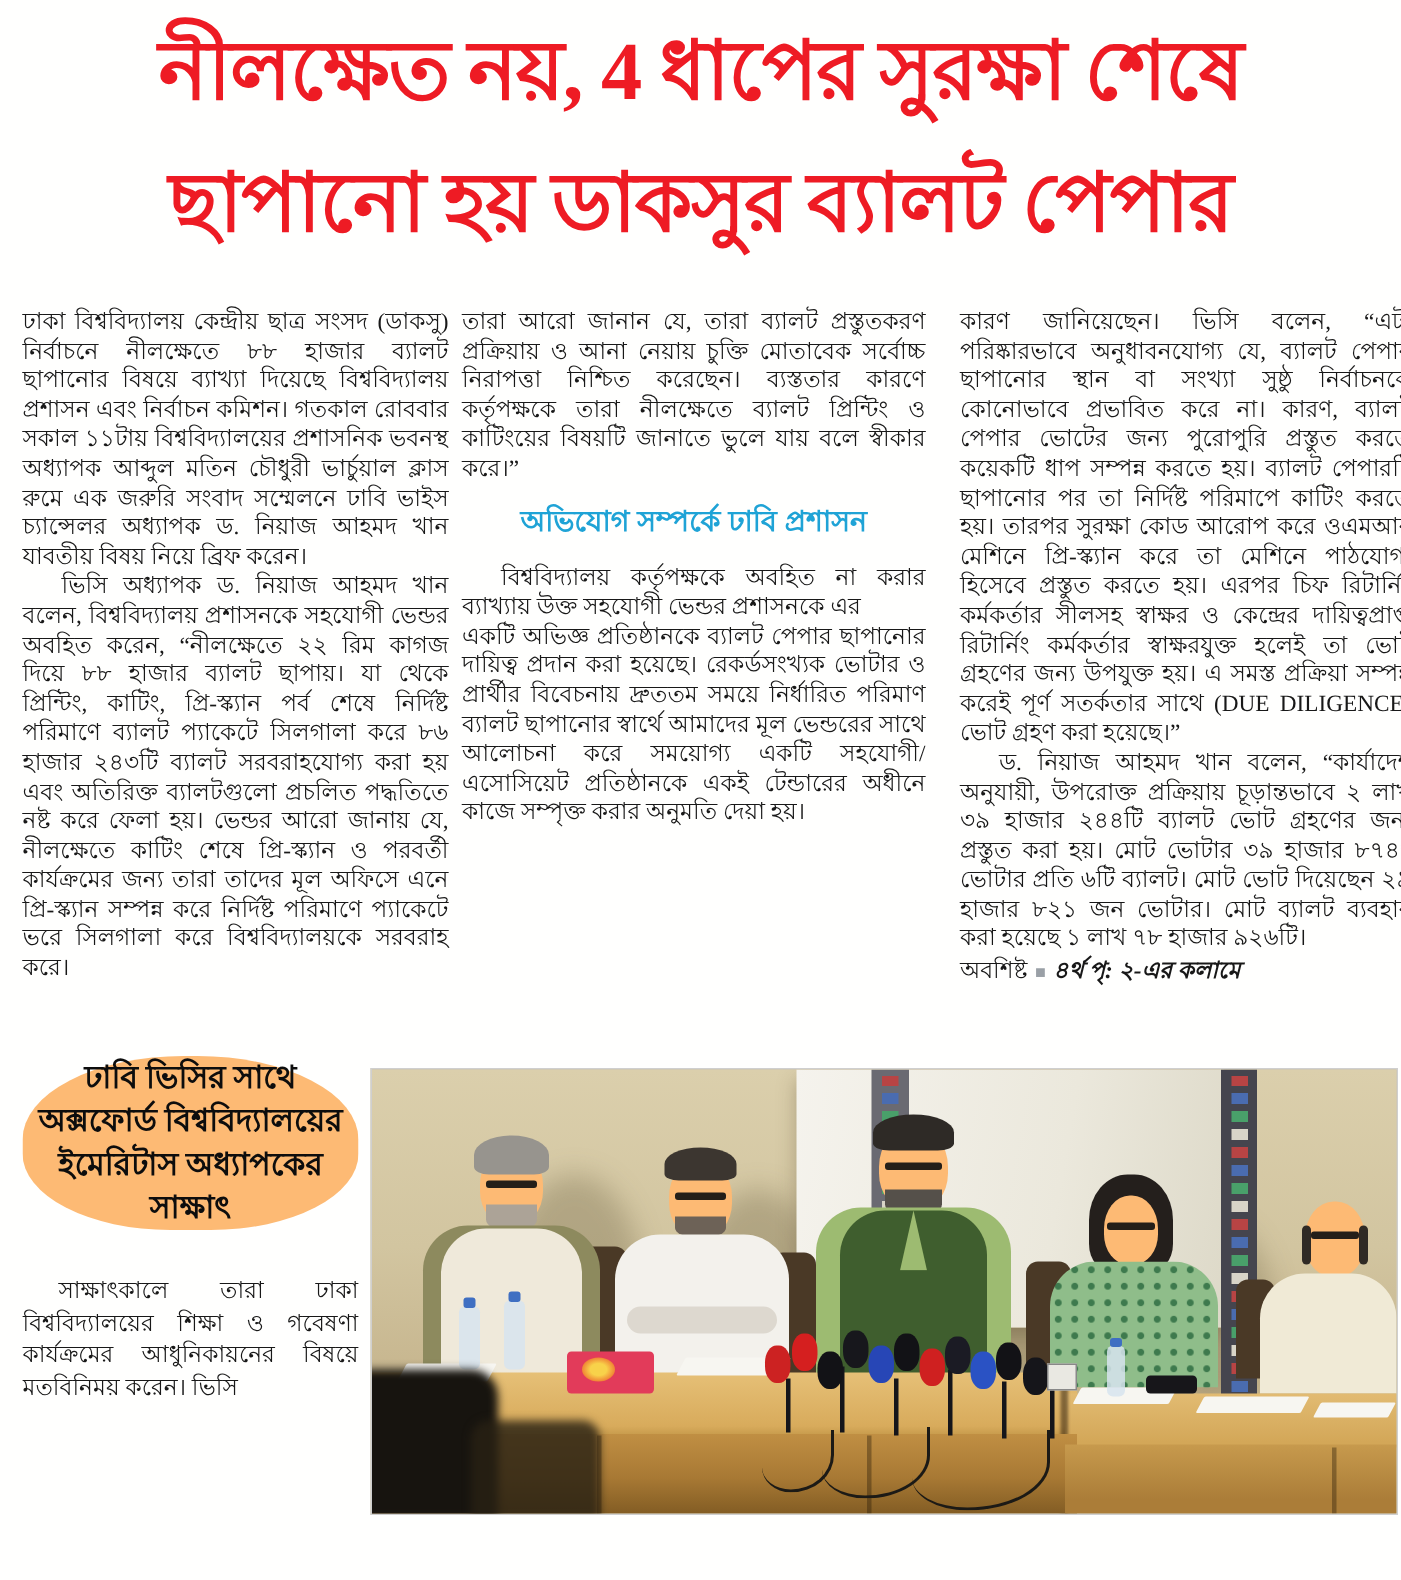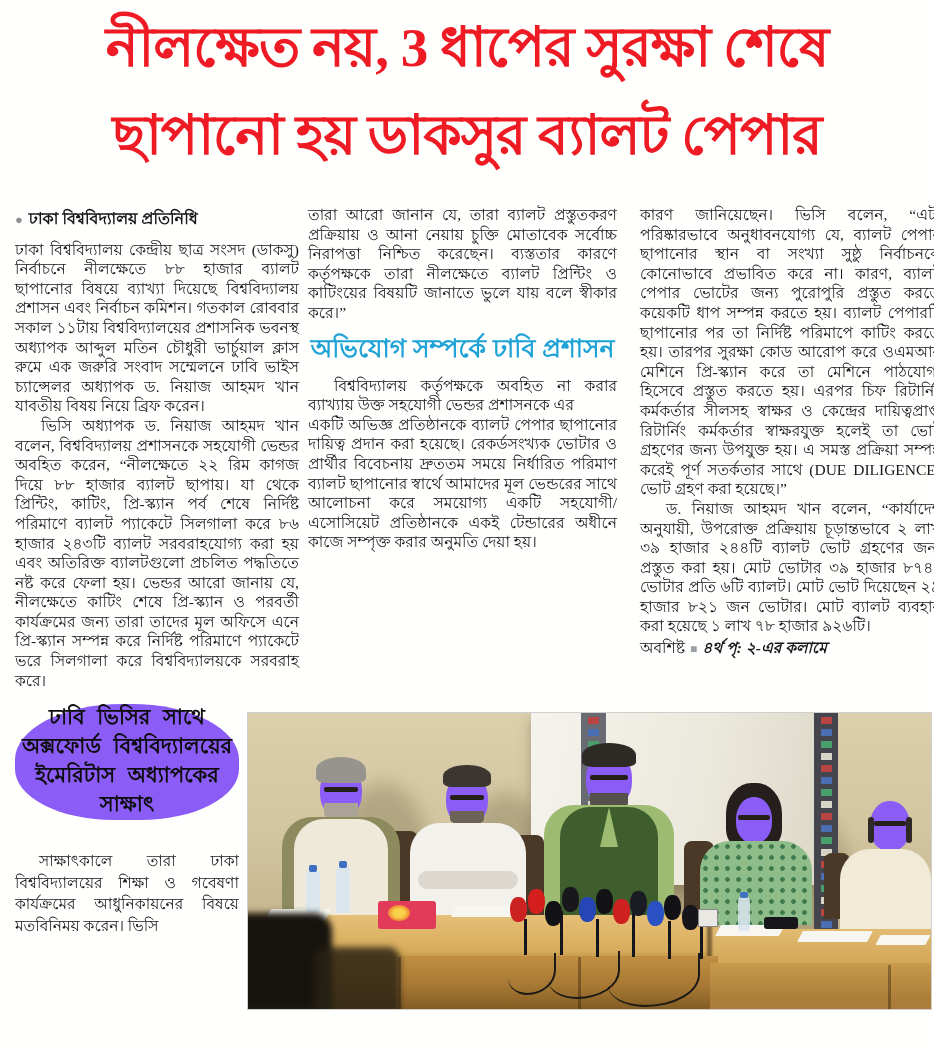--- a/index.html
+++ b/index.html
@@ -12,21 +12,21 @@
   
   .col{position:absolute;top:205px;font-size:15.5px;line-height:19.6px;text-align:justify;}
   .col1{left:15px;width:284px;}
   .col2{left:308px;width:309px;}
   .col3{left:640px;width:301px;}
   .byline{font-weight:bold;font-size:16px;margin:4px 0 10px 0;}
   .byline .dot{color:#8d9196;font-size:13px;margin-right:6px;}
   p.para{margin:0;}
   p.indent{text-indent:26px;}
   .subhead-blue{font-family:"Liberation Sans","DejaVu Sans",sans-serif;
-            font-weight:bold;font-size:25px;line-height:31px;color:#1fa3d6;
+            font-weight:bold;font-size:19px;line-height:31px;color:#1fa3d6;
             text-align:center;margin:10px 0 12px 0;}
   .contline{margin-top:2px;}
   .sq{color:#9aa0a6;font-size:12px;margin:0 5px;}
   .contnote{font-weight:bold;font-style:italic;}
   
   .subart{position:absolute;left:15px;top:704px;width:224px;height:349px;overflow:hidden;}
   .subart .head{font-weight:bold;font-size:21px;line-height:29px;text-align:center;
                 color:#0d0d0d;margin:0 0 30px 0;}
   .subart p{font-size:15.5px;line-height:21.5px;text-align:justify;margin:0;}
   .subart p.indent{text-indent:24px;}
@@ -54,21 +54,21 @@
             background:linear-gradient(180deg,#e6c077 0%,#d8ab5c 85%,#c69a4b 100%);}
   .tabletop2{left:462px;top:216px;width:221px;height:36px;
             background:linear-gradient(180deg,#e2bb72 0%,#d3a758 90%);}
   .tablefront{left:0;top:243px;width:470px;height:53px;
             background:linear-gradient(180deg,#c08f43 0%,#a87934 55%,#835d24 100%);}
   .tablefront2{left:462px;top:250px;width:221px;height:46px;
             background:linear-gradient(180deg,#c79a4d 0%,#ab7d38 80%);}
   .seam{top:244px;width:3px;height:52px;background:rgba(40,25,8,.38);}
   .tgap{left:459px;top:200px;width:5px;height:96px;background:rgba(35,22,8,.5);filter:blur(1px);}
   .chair{background:#4a3926;border-radius:8px 8px 0 0;}
-  .head{background:#8b5cf6;border-radius:48% 48% 44% 44%;font-family:Liberation Mono, monospace;}
+  .head{background:#fdba74;border-radius:48% 48% 44% 44%;}
   .hair{border-radius:50% 50% 20% 20%;}
   .glasses{height:5px;background:#241f19;border-radius:2px;}
   .torso{border-radius:30px 30px 0 0;}
   .mic{width:17px;height:25px;border-radius:45%;}
   .stem{width:3px;background:#15151a;}
   .cable{border:2px solid #1c1a16;border-top:none;border-left:none;border-radius:0 0 60% 40%;background:none;}
   .paper{background:#f7f6f1;transform:skewX(-28deg);border-radius:1px;}
   .bottle{background:rgba(215,228,238,.85);border-radius:4px;}
   .bcap{background:#3f6fc2;border-radius:2px;}
   .tissue{background:#e23b5a;border-radius:3px;overflow:hidden;}
@@ -79,28 +79,25 @@
   .caption{position:absolute;left:249px;top:1021px;width:683px;
            font-family:"Liberation Sans","DejaVu Sans",sans-serif;
            font-weight:bold;font-size:13.5px;color:#101010;}
 </style>
 </head>
 <body>
 
 <div class="page">
 
   <div class="headline">
-    <div class="hl">নীলক্ষেত নয়, 3 ধাপের সুরক্ষা শেষে</div>
+    <div class="hl">নীলক্ষেত নয়, 4 ধাপের সুরক্ষা শেষে</div>
     <div class="hl">ছাপানো হয় ডাকসুর ব্যালট পেপার</div>
   </div>
 
   <div class="col col1">
-    <div class="byline">
-      <span class="dot">●</span><span>ঢাকা বিশ্ববিদ্যালয় প্রতিনিধি</span>
-    </div>
     <p class="para">ঢাকা বিশ্ববিদ্যালয় কেন্দ্রীয় ছাত্র সংসদ (ডাকসু) নির্বাচনে নীলক্ষেতে ৮৮ হাজার ব্যালট ছাপানোর বিষয়ে ব্যাখ্যা দিয়েছে বিশ্ববিদ্যালয় প্রশাসন এবং নির্বাচন কমিশন। গতকাল রোববার সকাল ১১টায় বিশ্ববিদ্যালয়ের প্রশাসনিক ভবনস্থ অধ্যাপক আব্দুল মতিন চৌধুরী ভার্চুয়াল ক্লাস রুমে এক জরুরি সংবাদ সম্মেলনে ঢাবি ভাইস চ্যান্সেলর অধ্যাপক ড. নিয়াজ আহমদ খান যাবতীয় বিষয় নিয়ে ব্রিফ করেন।</p>
     <p class="para indent">ভিসি অধ্যাপক ড. নিয়াজ আহমদ খান বলেন, বিশ্ববিদ্যালয় প্রশাসনকে সহযোগী ভেন্ডর অবহিত করেন, “নীলক্ষেতে ২২ রিম কাগজ দিয়ে ৮৮ হাজার ব্যালট ছাপায়। যা থেকে প্রিন্টিং, কাটিং, প্রি-স্ক্যান পর্ব শেষে নির্দিষ্ট পরিমাণে ব্যালট প্যাকেটে সিলগালা করে ৮৬ হাজার ২৪৩টি ব্যালট সরবরাহযোগ্য করা হয় এবং অতিরিক্ত ব্যালটগুলো প্রচলিত পদ্ধতিতে নষ্ট করে ফেলা হয়। ভেন্ডর আরো জানায় যে, নীলক্ষেতে কাটিং শেষে প্রি-স্ক্যান ও পরবর্তী কার্যক্রমের জন্য তারা তাদের মূল অফিসে এনে প্রি-স্ক্যান সম্পন্ন করে নির্দিষ্ট পরিমাণে প্যাকেটে ভরে সিলগালা করে বিশ্ববিদ্যালয়কে সরবরাহ করে।</p>
   </div>
 
   <div class="col col2">
     <p class="para">তারা আরো জানান যে, তারা ব্যালট প্রস্তুতকরণ প্রক্রিয়ায় ও আনা নেয়ায় চুক্তি মোতাবেক সর্বোচ্চ নিরাপত্তা নিশ্চিত করেছেন। ব্যস্ততার কারণে কর্তৃপক্ষকে তারা নীলক্ষেতে ব্যালট প্রিন্টিং ও কাটিংয়ের বিষয়টি জানাতে ভুলে যায় বলে স্বীকার করে।”</p>
     <div class="subhead-blue">অভিযোগ সম্পর্কে ঢাবি প্রশাসন</div>
     <p class="para indent">বিশ্ববিদ্যালয় কর্তৃপক্ষকে অবহিত না করার ব্যাখ্যায় উক্ত সহযোগী ভেন্ডর প্রশাসনকে এর</p>
     <p class="para">একটি অভিজ্ঞ প্রতিষ্ঠানকে ব্যালট পেপার ছাপানোর দায়িত্ব প্রদান করা হয়েছে। রেকর্ডসংখ্যক ভোটার ও প্রার্থীর বিবেচনায় দ্রুততম সময়ে নির্ধারিত পরিমাণ ব্যালট ছাপানোর স্বার্থে আমাদের মূল ভেন্ডরের সাথে আলোচনা করে সময়োগ্য একটি সহযোগী/এসোসিয়েট প্রতিষ্ঠানকে একই টেন্ডারের অধীনে কাজে সম্পৃক্ত করার অনুমতি দেয়া হয়।</p>
   </div>

